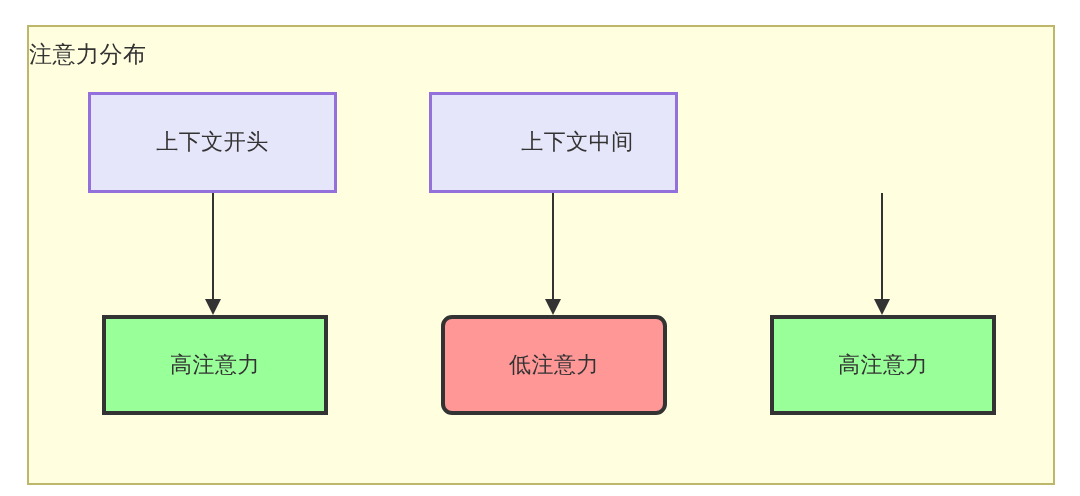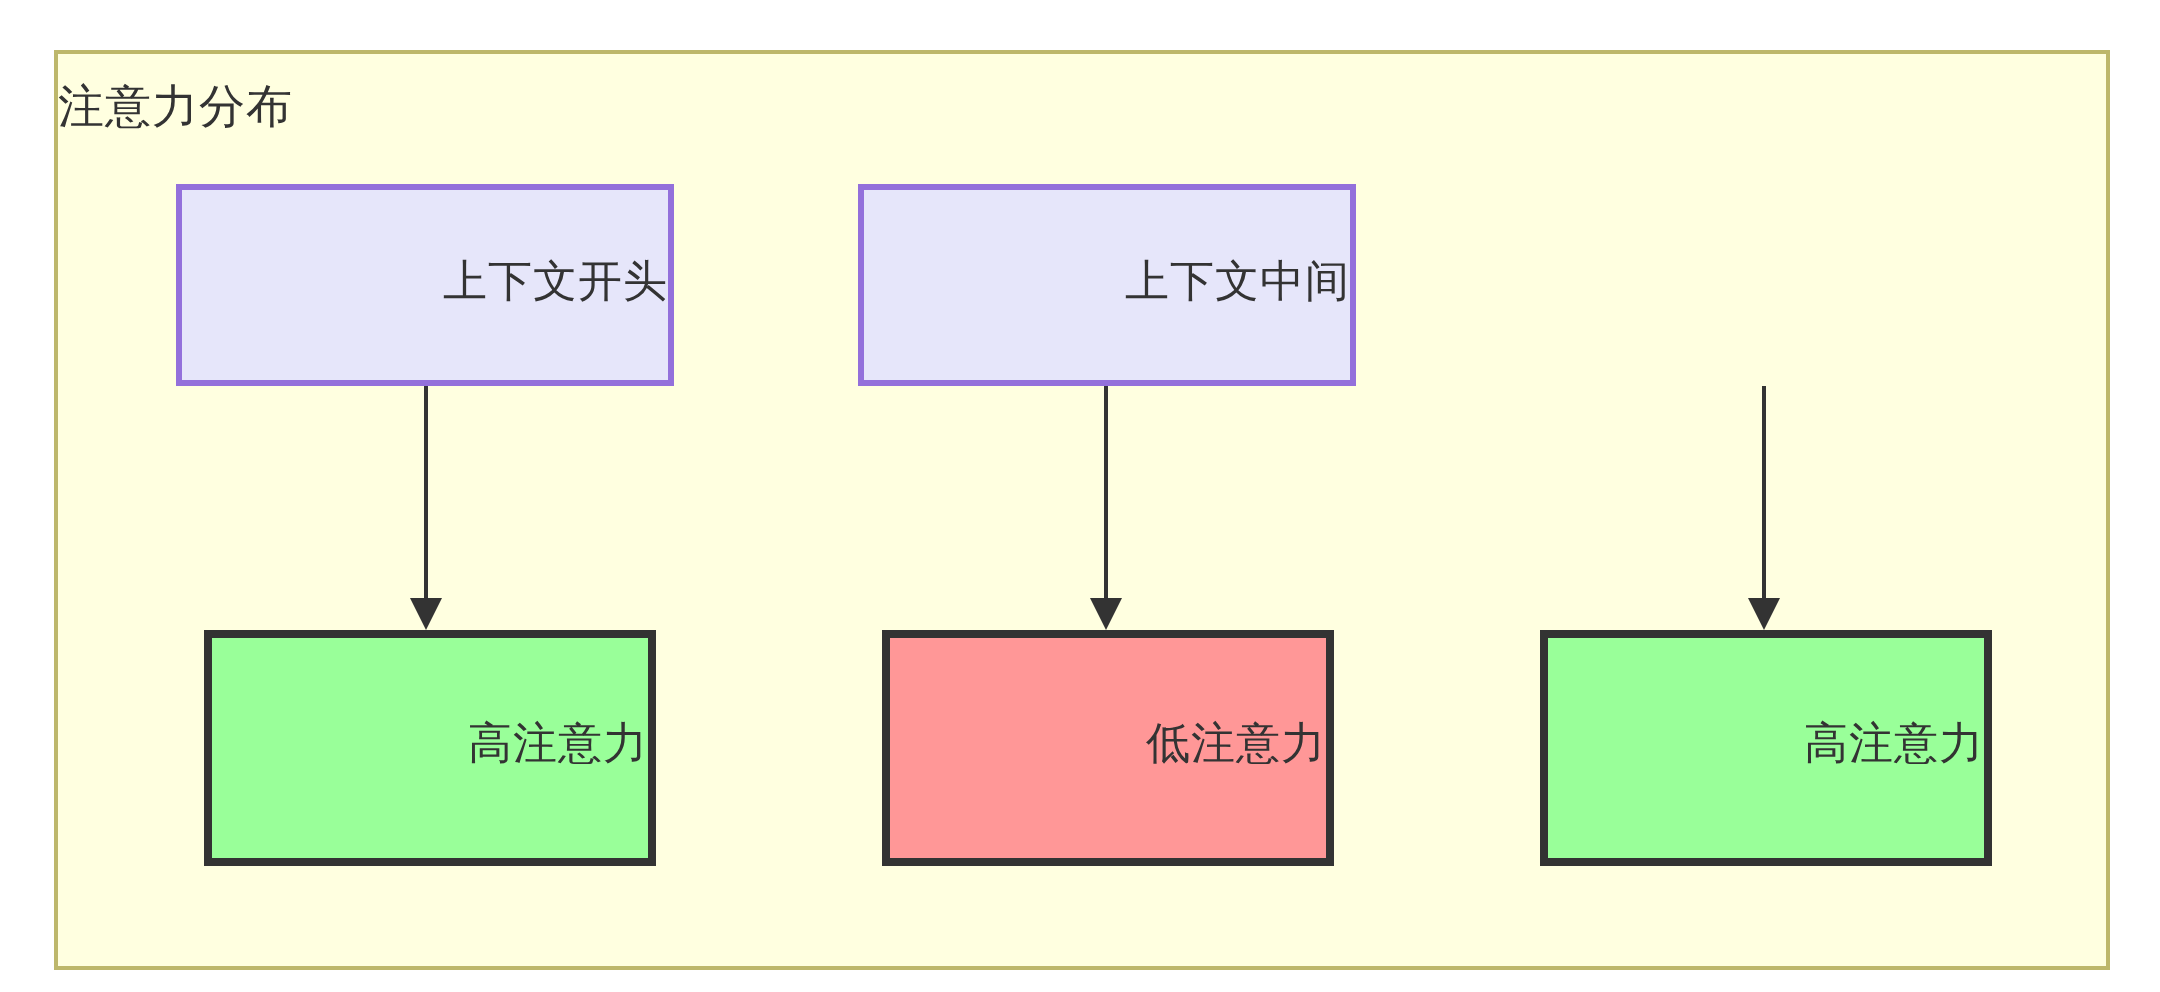--- a/index.html
+++ b/index.html
@@ -45,45 +45,44 @@
     letter-spacing: 0.5px;
     white-space: nowrap;
   }
 
   
   .node {
     position: absolute;
     box-sizing: border-box;
     display: flex;
     align-items: center;
-    justify-content: flex-end;
+    justify-content: center;
     text-align: center;
     color: #333333;
     font-size: 22px;
     line-height: 1.3;
     letter-spacing: 0.5px;
     white-space: nowrap;
   }
 
   .node-source {
     background: #e6e6fa;
     border: 3px solid #9370db;
     width: 249px;
     height: 101px;
   }
 
   .node-result {
     width: 226px;
-    height: 118px;
+    height: 100px;
     border: 4px solid #333333;
-    font-family: Liberation Mono, monospace;
   }
 
   .node-high { background: #99ff99; }
-  .node-low  { background: #ff9797; }
+  .node-low  { background: #ff9797; border-radius: 11px; }
 
   
   .col-1-top { left: 88px;  top: 92px; }
   .col-2-top { left: 429px; top: 92px; padding-left: 48px; }
   .col-3-top { left: 757px; top: 92px; }
 
   .col-1-bot { left: 102px; top: 315px; }
   .col-2-bot { left: 441px; top: 315px; }
   .col-3-bot { left: 770px; top: 315px; }
 

